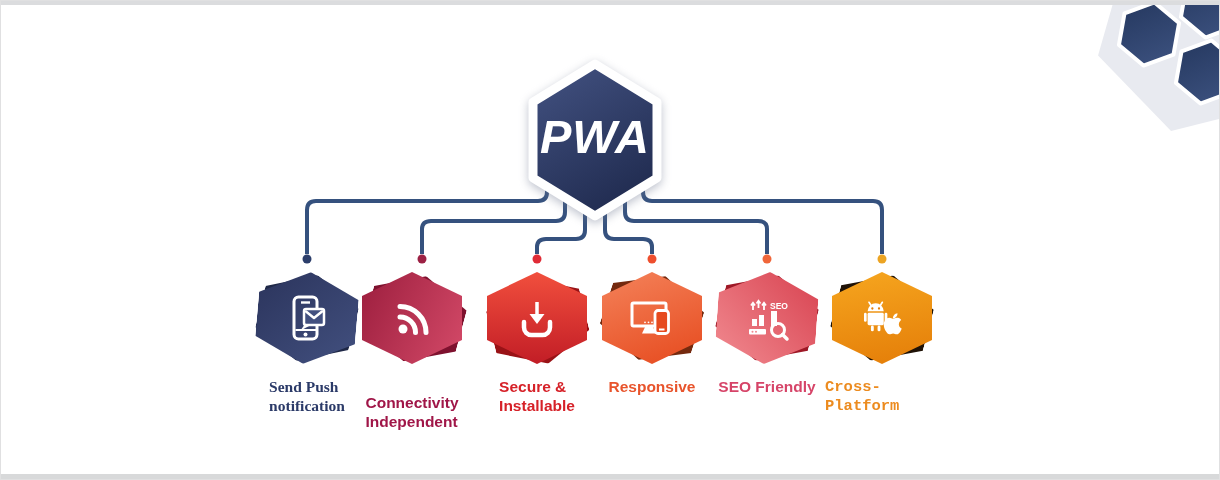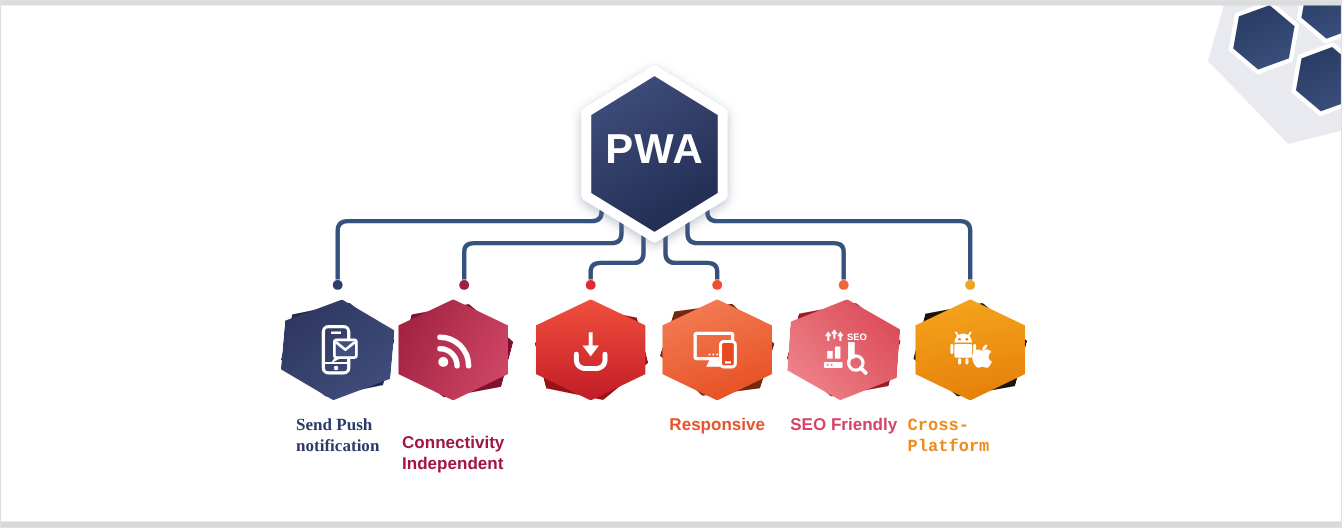--- a/index.html
+++ b/index.html
@@ -16,21 +16,21 @@
 
   
   .connectors{position:absolute;left:0;top:0;width:1220px;height:480px;z-index:2;}
 
   
   .pwa-hex-svg{position:absolute;left:509px;top:52px;width:172px;height:176px;z-index:3;
     filter:drop-shadow(0 3px 5px rgba(110,120,145,.45));}
   .pwa-title{
     position:absolute;left:509px;top:54px;width:172px;height:164px;z-index:4;
     display:flex;align-items:center;justify-content:center;
-    font-size:38px;font-weight:bold;color:#ffffff;letter-spacing:1px;
+    font-size:47px;font-weight:bold;color:#ffffff;letter-spacing:1px;font-style:italic;
   }
 
   
   .feature{position:absolute;top:272px;width:114px;display:flex;flex-direction:column;align-items:center;z-index:5;}
   .hexwrap{position:relative;width:100px;height:92px;}
   .hex{position:absolute;clip-path:polygon(50% 0,100% 26%,100% 74%,50% 100%,0 74%,0 26%);}
   .hex.back{inset:2px;background:var(--back);}
   .hex.front{inset:0;background:linear-gradient(var(--gdir,150deg),var(--c1),var(--c2));}
   .icon{position:absolute;left:26px;top:22px;width:48px;height:48px;}
   .hexfill{fill:var(--c2);}
@@ -147,20 +147,22 @@
   <div class="feature f3" style="--c1: #f14f3d; --c2: #c21d26; --back: #991216; --lbl: #d62128;">
     <div class="hexwrap">
       <div class="hex back"></div>
       <div class="hex front"></div>
       <svg class="icon" viewBox="0 0 48 48">
         <path d="M11 28 v5.5 a7.5 7.5 0 0 0 7.5 7.5 h11 a7.5 7.5 0 0 0 7.5 -7.5 V28" stroke="#fff" stroke-width="4.5" fill="none" stroke-linecap="round"></path>
         <line x1="24" y1="8" x2="24" y2="22" stroke="#fff" stroke-width="3.5"></line>
         <path d="M16.5 20 h15 L24 30 Z" fill="#fff"></path>
       </svg>
     </div>
+    <div class="label">Secure &amp;
+Installable</div>
   </div>
 
   <div class="feature f4" style="--c1: #f4825a; --c2: #e64a1e; --back: #74290e; --lbl: #e8542c;">
     <div class="hexwrap">
       <div class="hex back"></div>
       <div class="hex front"></div>
       <svg class="icon" viewBox="0 0 48 48">
         <rect x="4" y="9" width="34" height="23" rx="1.5" fill="none" stroke="#fff" stroke-width="3"></rect>
         <circle cx="17" cy="28.3" r="0.9" fill="#fff"></circle>
         <circle cx="20.5" cy="28.3" r="0.9" fill="#fff"></circle>

